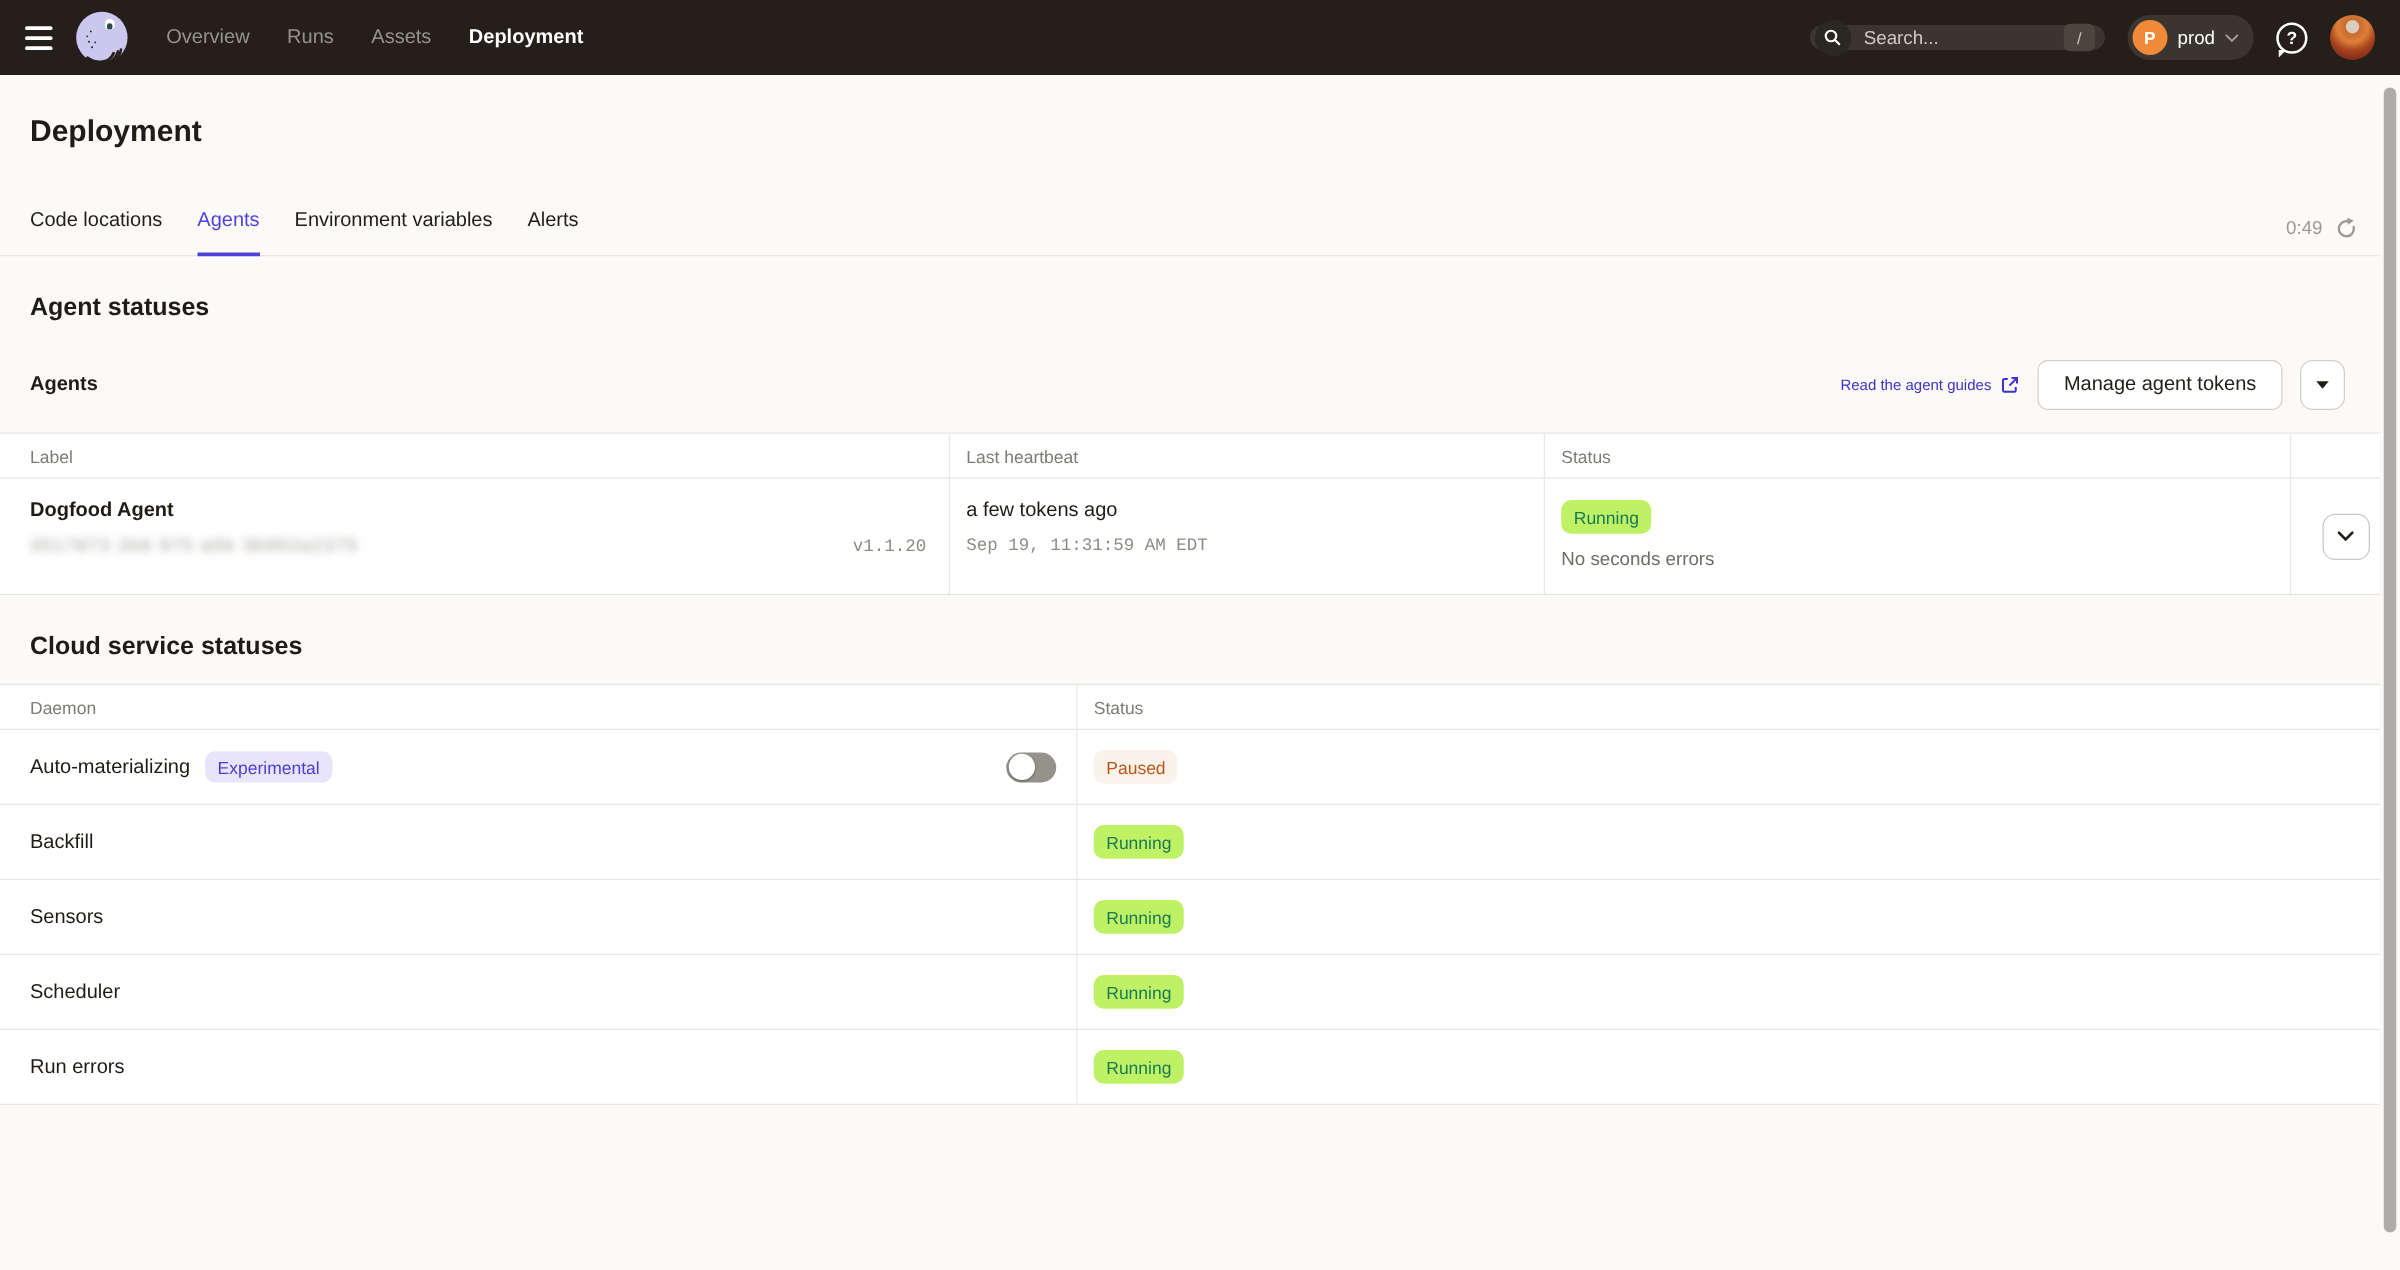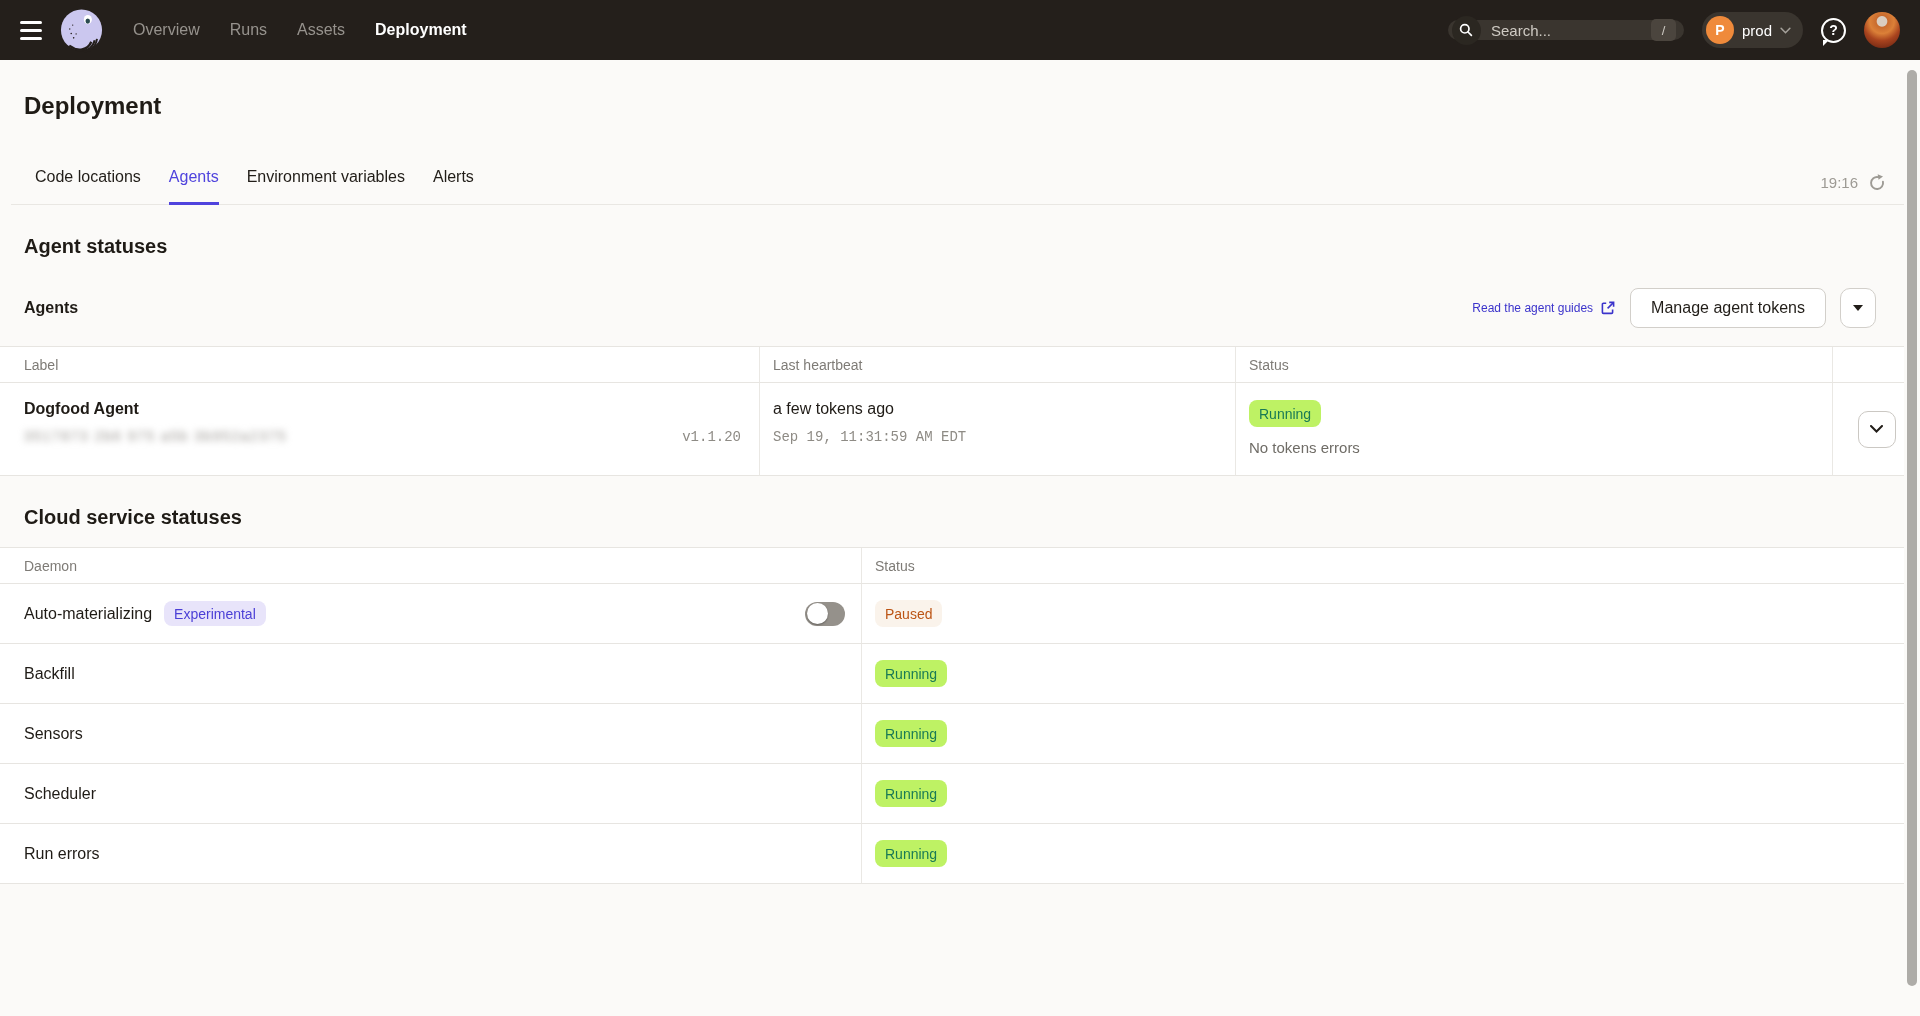--- a/index.html
+++ b/index.html
@@ -30,21 +30,21 @@
   .org-name { color:#FFFFFF; font-size:15px; }
 
   .help-btn { width:25px; height:25px; border:2px solid #FFFFFF; border-radius:50%; color:#FFFFFF; font-weight:700; font-size:14px; display:flex; align-items:center; justify-content:center; position:relative; cursor:pointer; }
   .help-btn::after { content:""; position:absolute; left:0px; bottom:-5px; width:0; height:0; border-top:6px solid #FFFFFF; border-right:6px solid transparent; }
   .user-avatar { width:36px; height:36px; border-radius:50%; cursor:pointer;
     background: radial-gradient(circle at 50% 26%, #DACDC0 0%, #DACDC0 15%, #C96B2E 18%, #DB8038 38%, #A8431E 60%, #7E2E16 82%, #6E2715 100%); }
 
   
   .page-title { font-size:24px; font-weight:700; color:#1F1B16; margin:32px 0 0 24px; }
 
-  .tab-bar { display:flex; align-items:flex-end; padding:0 34px 0 24px; margin-top:24px; border-bottom:1px solid #E9E7E3; position:relative;margin-left:11px; }
+  .tab-bar { display:flex; align-items:flex-end; padding:0 34px 0 24px; margin-top:24px; border-bottom:1px solid #E9E7E3; position:relative; }
   .tabs { display:flex; gap:28px; }
   .tab { font-size:16px; color:#211D18; padding:24px 0 18px; position:relative; cursor:pointer; }
   .tab.active { color:#4F43DD; font-weight:500; }
   .tab.active::after { content:""; position:absolute; left:0; right:0; bottom:-1px; height:3px; background:#4F43DD; }
   .refresh-area { margin-left:auto; display:flex; align-items:center; gap:9px; padding-bottom:12px; color:#9D9A94; font-size:15px; }
   .refresh-btn { display:flex; align-items:center; cursor:pointer; background:none; border:none; }
 
   .section-heading { font-size:20px; font-weight:700; color:#1F1B16; margin:30px 24px 0; }
 
   .agents-row { display:flex; align-items:center; margin:30px 44px 0 24px; }
@@ -152,21 +152,21 @@
 <h1 class="page-title">Deployment</h1>
 
 <div class="tab-bar">
   <div class="tabs">
     <div class="tab">Code locations</div>
     <div class="tab active">Agents</div>
     <div class="tab">Environment variables</div>
     <div class="tab">Alerts</div>
   </div>
   <div class="refresh-area">
-    <span>19:16</span>
+    <span>0:49</span>
     <button class="refresh-btn">
       <svg width="19" height="19" viewBox="0 0 18 18">
         <path d="M10.6 3.9 A 5.7 5.7 0 1 0 15.1 8.2" fill="none" stroke="#9D9A94" stroke-width="1.8" stroke-linecap="round"></path>
         <polygon points="10.1,1.2 15.2,3.2 10.9,6.4" fill="#9D9A94"></polygon>
       </svg>
     </button>
   </div>
 </div>
 
 <h2 class="section-heading">Agent statuses</h2>
@@ -202,21 +202,21 @@
       <span class="masked-id">3517873 2b6 975 a5b 3b952a2375</span>
       <span class="mono" style="margin-left:auto;">v1.1.20</span>
     </div>
   </div>
   <div class="agent-cell cell-line pad-col">
     <div class="hb-line1">a few tokens ago</div>
     <div class="mono hb-line2">Sep 19, 11:31:59 AM EDT</div>
   </div>
   <div class="agent-cell cell-line pad-col">
     <span class="badge running">Running</span>
-    <div class="status-note">No tokens errors</div>
+    <div class="status-note">No seconds errors</div>
   </div>
   <div class="actions-cell">
     <button class="btn-expand">
       <svg width="13" height="8" viewBox="0 0 13 8">
         <polyline points="1,1 6.5,6.5 12,1" fill="none" stroke="#211D18" stroke-width="2" stroke-linecap="round"></polyline>
       </svg>
     </button>
   </div>
 </div>
 

